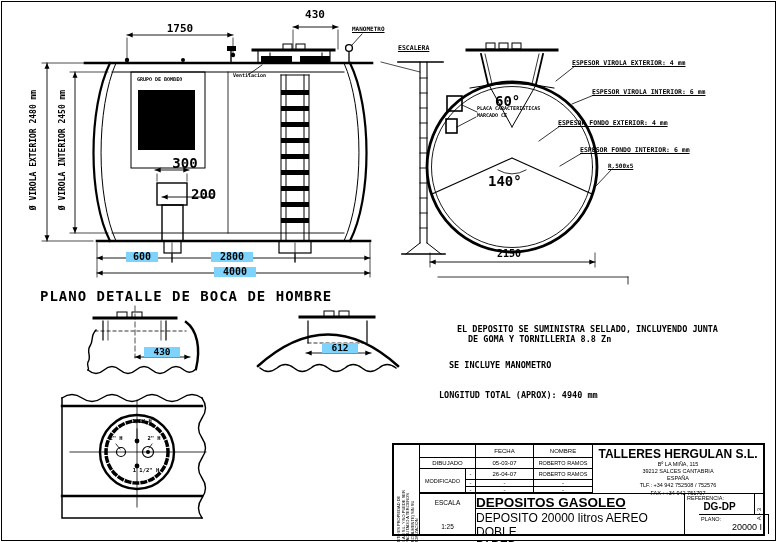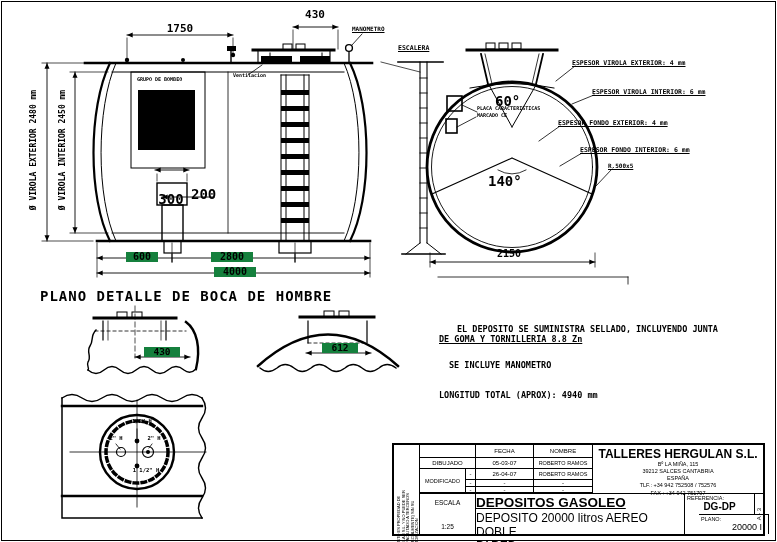--- a/index.html
+++ b/index.html
@@ -2,21 +2,21 @@
 <html><head>
 <meta charset="utf-8">
 <style>
   html,body{margin:0;padding:0;background:#fff;}
   .stage{position:relative;width:777px;height:542px;background:#fff;overflow:hidden;
          font-family:"DejaVu Sans Mono",monospace;color:#000;}
   .frame{position:absolute;left:1px;top:1px;width:773px;height:538px;border:1px solid #000;}
   svg.art{position:absolute;left:0;top:0;}
   .lbl{position:absolute;white-space:nowrap;font-weight:bold;line-height:1;}
   .ctr{text-align:center;}
-  .bg{background:#15803d;padding:0 2px;}
+  .bg{background:#7dd3fc;padding:0 2px;}
   .ul{text-decoration:underline;}
   .f5{font-size:5px;}
   .f55{font-size:5.5px;}
   .f6{font-size:6px;}
   .f65{font-size:6.5px;}
   .f8{font-size:8px;}
   .f85{font-size:8.5px;margin-top:42px;}
   .f9{font-size:14px;}
   .f95{font-size:9.5px;}
   .f10{font-size:10px;}
@@ -189,41 +189,41 @@
       <path d="M137,438 V429 M116,444 L120,449 M152,444 L149,448" stroke-width="0.8"></path>
     </g>
   </svg>
 
   <span class="lbl f11 ctr" style="left:160px;top:23px;width:40px;">1750</span>
   <span class="lbl f11 ctr" style="left:297px;top:9px;width:36px;">430</span>
   <span class="lbl f6 ul" style="left:352px;top:26px;">MANOMETRO</span>
   <span class="lbl f65 ul" style="left:374px;top:45px;padding-left:24px;">ESCALERA</span>
   <span class="lbl f5" style="left:137px;top:77px;">GRUPO DE BOMBEO</span>
   <span class="lbl f5" style="left:233px;top:73px;">Ventilacion</span>
-  <span class="lbl f9 ctr" style="left:157px;top:156px;width:28px;margin-top:36px;">300</span>
+  <span class="lbl f9 ctr" style="left:171px;top:156px;width:28px;">300</span>
   <span class="lbl f9" style="left:191px;top:187px;">200</span>
   <span class="lbl f10 ctr bg" style="left:126px;top:252px;width:28px;">600</span>
   <span class="lbl f10 ctr bg" style="left:211px;top:252px;width:38px;">2800</span>
   <span class="lbl f10 ctr bg" style="left:214px;top:267px;width:38px;">4000</span>
   <span class="lbl f8 ctr rot" style="left:-56px;top:146px;width:180px;">Ø VIROLA EXTERIOR 2480 mm</span>
   <span class="lbl f8 ctr rot" style="left:-27px;top:146px;width:180px;">Ø VIROLA INTERIOR 2450 mm</span>
 
   <span class="lbl f9 ctr" style="left:495px;top:94px;width:24px;">60°</span>
   <span class="lbl f9 ctr" style="left:488px;top:174px;width:32px;">140°</span>
   <span class="lbl f10 ctr" style="left:489px;top:249px;width:40px;">2150</span>
   <span class="lbl f5" style="left:477px;top:106px;">PLACA CARACTERISTICAS</span>
   <span class="lbl f5" style="left:477px;top:113px;">MARCADO CE</span>
   <span class="lbl f65 ul" style="left:572px;top:60px;">ESPESOR VIROLA EXTERIOR: 4 mm</span>
   <span class="lbl f65 ul" style="left:592px;top:89px;">ESPESOR VIROLA INTERIOR: 6 mm</span>
   <span class="lbl f65 ul" style="left:558px;top:120px;">ESPESOR FONDO EXTERIOR: 4 mm</span>
   <span class="lbl f65 ul" style="left:580px;top:147px;">ESPESOR FONDO INTERIOR: 6 mm</span>
   <span class="lbl f6 ul" style="left:608px;top:163px;">R.500x5</span>
 
   <span class="lbl f85" style="left:457px;top:283px;">EL DEPOSITO SE SUMINISTRA SELLADO, INCLUYENDO JUNTA</span>
-  <span class="lbl f85" style="left:439px;top:293px;text-decoration:underline;">DE GOMA Y TORNILLERIA 8.8 Zn</span>
+  <span class="lbl f85" style="left:468px;top:293px;">DE GOMA Y TORNILLERIA 8.8 Zn</span>
   <span class="lbl f85" style="left:449px;top:319px;">SE INCLUYE MANOMETRO</span>
   <span class="lbl f85" style="left:439px;top:349px;">LONGITUD TOTAL (APROX): 4940 mm</span>
 
   <span class="lbl f13" style="left:40px;top:289px;">PLANO DETALLE DE BOCA DE HOMBRE</span>
   <span class="lbl f95 ctr bg" style="left:144px;top:347px;width:32px;">430</span>
   <span class="lbl f95 ctr bg" style="left:322px;top:343px;width:32px;">612</span>
   <span class="lbl f55 ctr" style="left:124px;top:419px;width:36px;">1/2" H</span>
   <span class="lbl f55 ctr" style="left:102px;top:436px;width:28px;">2" H</span>
   <span class="lbl f55 ctr" style="left:140px;top:436px;width:28px;">2" H</span>
   <span class="lbl f55 ctr" style="left:126px;top:468px;width:40px;">1 1/2" H</span>

